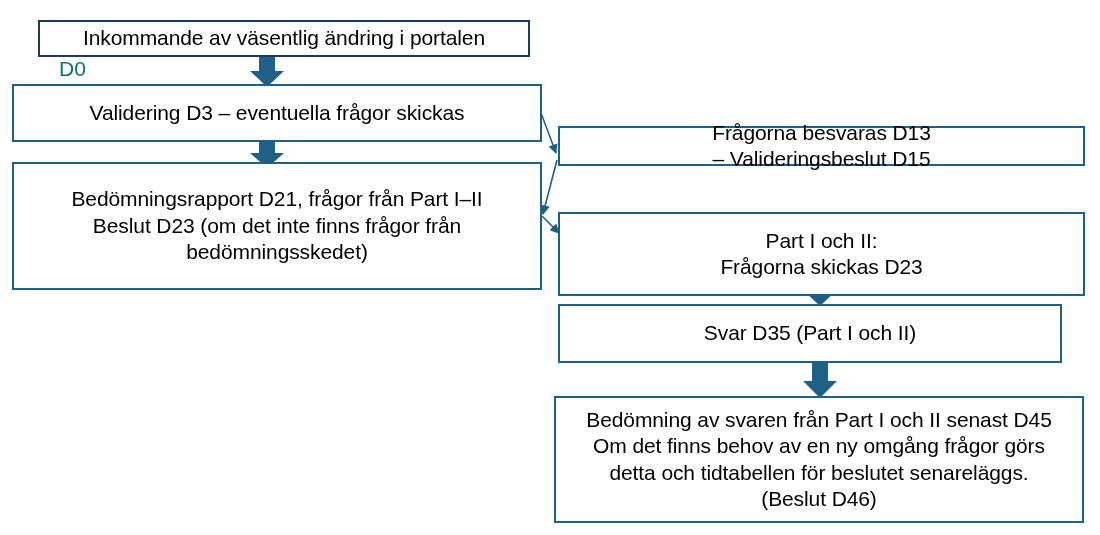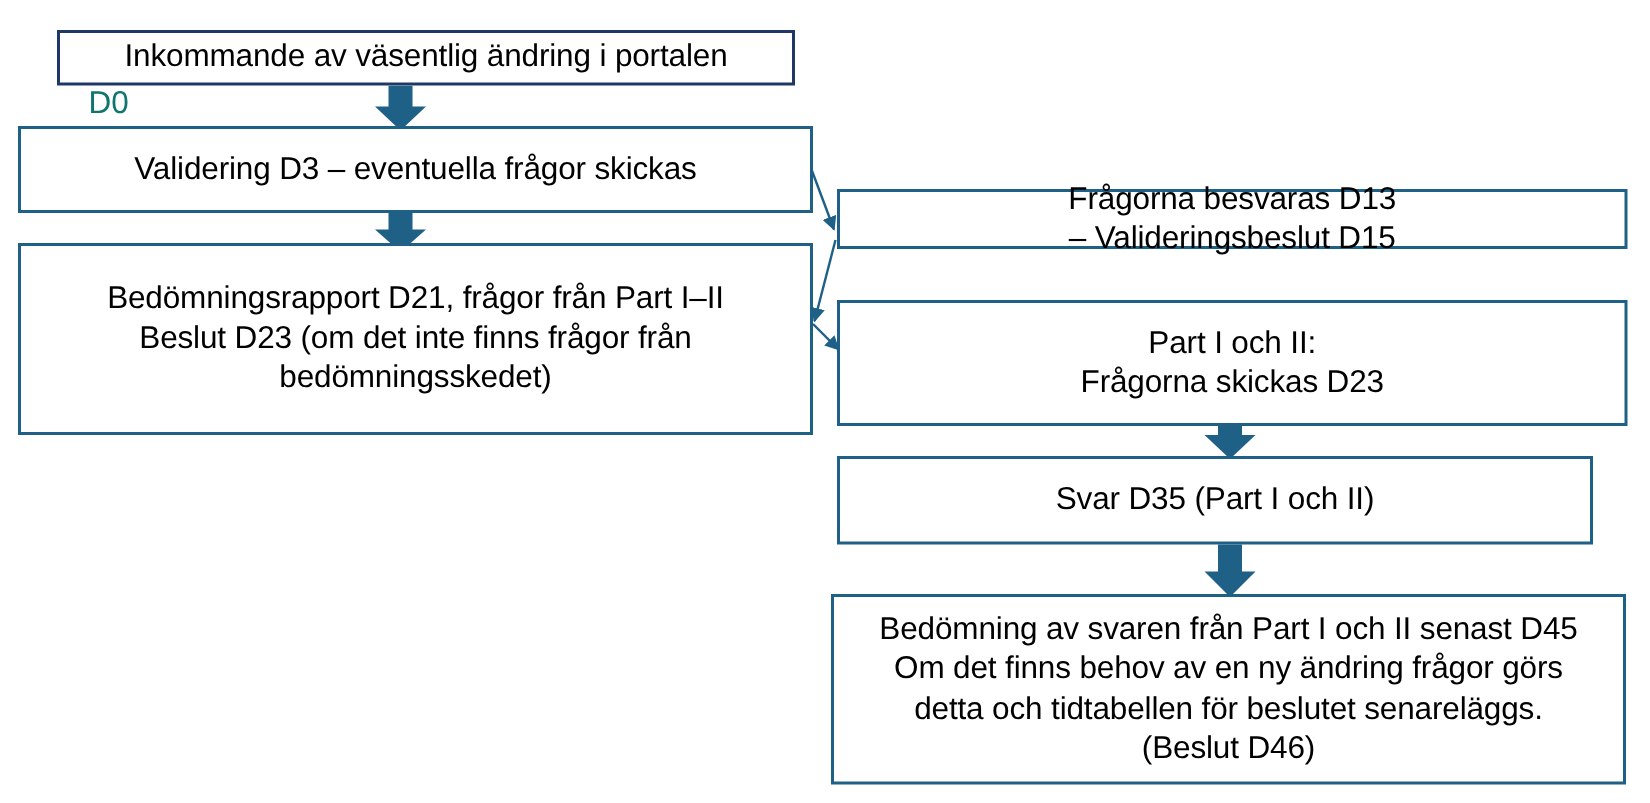--- a/index.html
+++ b/index.html
@@ -120,21 +120,21 @@
     <span class="node-text">Bedömningsrapport D21, frågor från Part I–II
 Beslut D23 (om det inte finns frågor från
 bedömningsskedet)</span>
   </div>
 
   <div class="node node-teal" style="left:558px; top:126px; width:527px; height:40px;">
     <span class="node-text">Frågorna besvaras D13
 – Valideringsbeslut D15</span>
   </div>
 
-  <div class="node node-teal" style="left:558px; top:200px; width:527px; height:84px;">
+  <div class="node node-teal" style="left:558px; top:212px; width:527px; height:84px;">
     <span class="node-text">Part I och II:
 Frågorna skickas D23</span>
   </div>
 
   <div class="block-arrow" style="left:802px; top:276px; width:36px; height:30px;">
     <svg width="36" height="30" viewBox="0 0 36 30" xmlns="http://www.w3.org/2000/svg">
       <path d="M 10 0 L 26 0 L 26 14 L 35 14 L 18 30 L 1 14 L 10 14 Z" fill="#1F6087"></path>
     </svg>
   </div>
 
@@ -143,18 +143,18 @@
   </div>
 
   <div class="block-arrow" style="left:802px; top:361px; width:36px; height:37px;">
     <svg width="36" height="37" viewBox="0 0 36 37" xmlns="http://www.w3.org/2000/svg">
       <path d="M 10 0 L 26 0 L 26 20 L 35 20 L 18 37 L 1 20 L 10 20 Z" fill="#1F6087"></path>
     </svg>
   </div>
 
   <div class="node node-teal" style="left:554px; top:396px; width:530px; height:127px;">
     <span class="node-text">Bedömning av svaren från Part I och II senast D45
-Om det finns behov av en ny ändring frågor görs
+Om det finns behov av en ny omgång frågor görs
 detta och tidtabellen för beslutet senareläggs.
 (Beslut D46)</span>
   </div>
 
 </div>
 
 </body></html>

